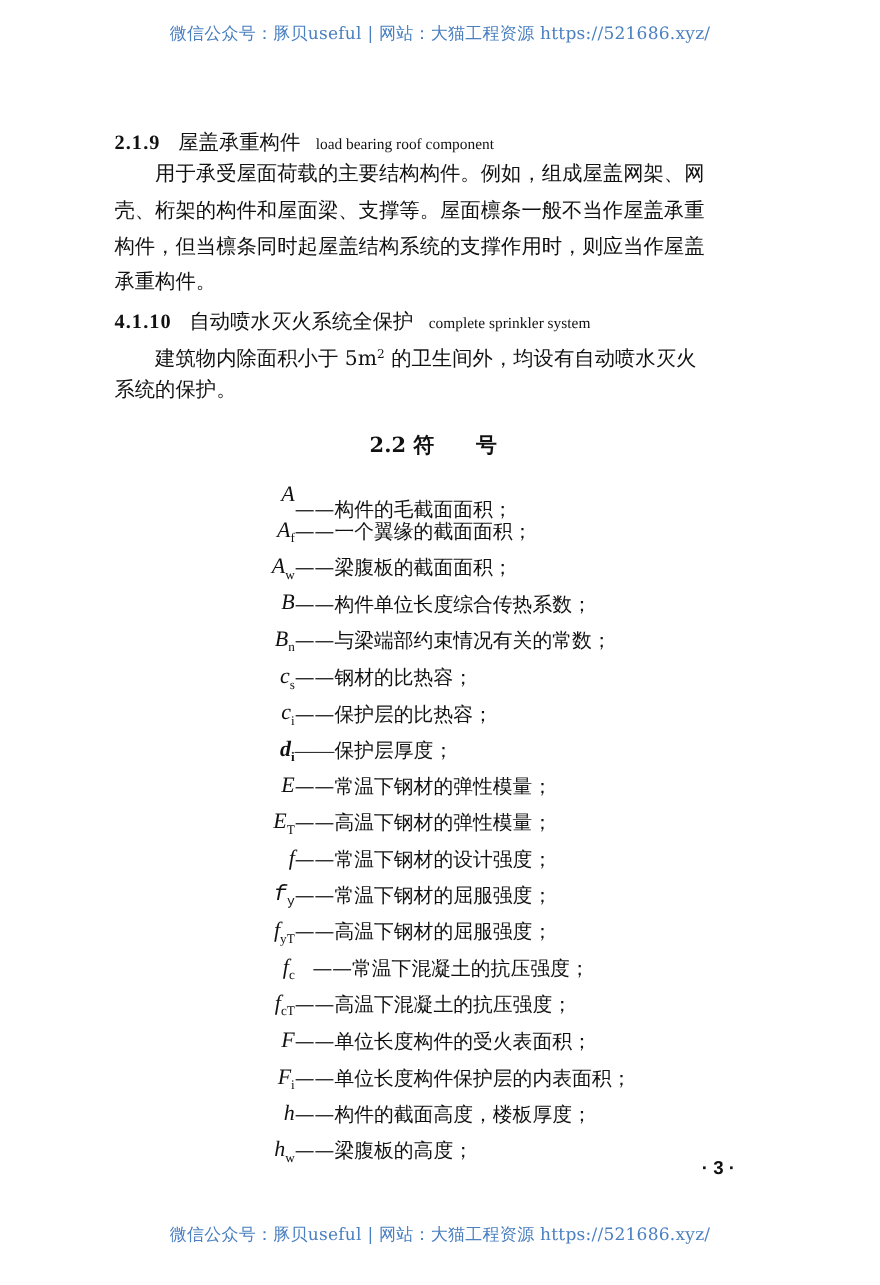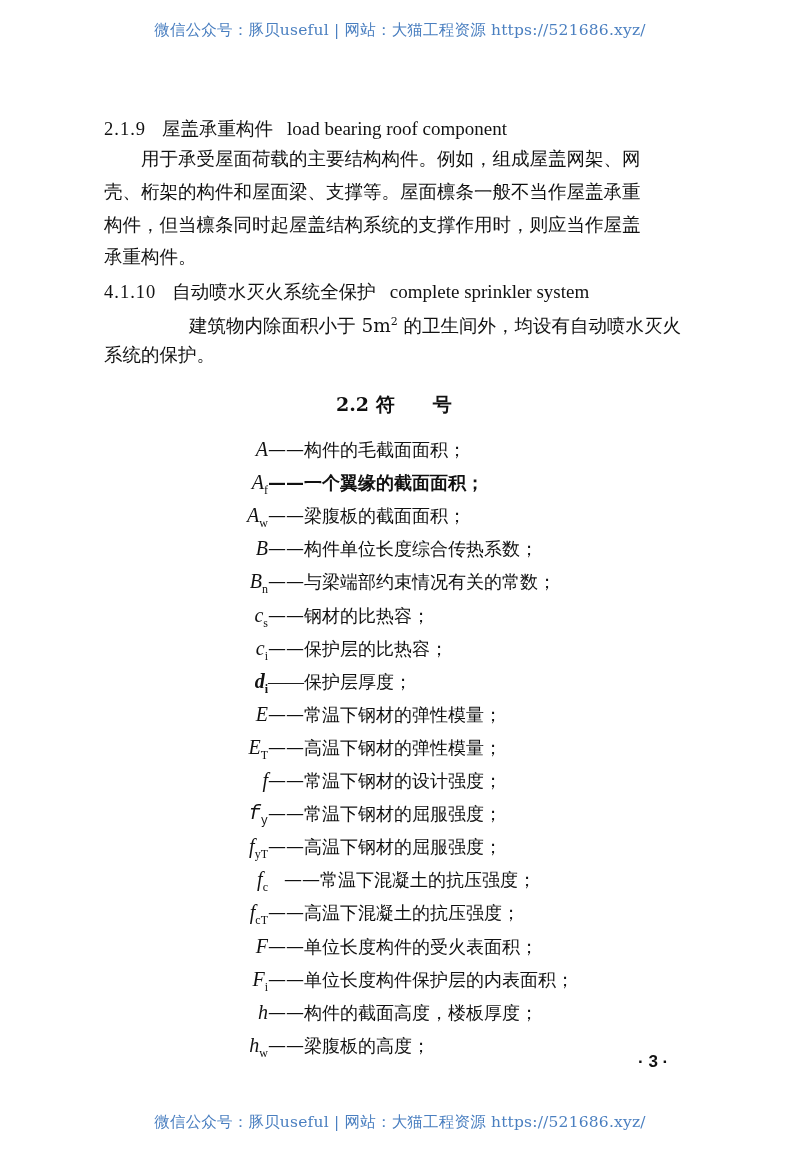--- a/index.html
+++ b/index.html
@@ -4,23 +4,23 @@
 <style>
   html, body { margin:0; padding:0; background:#ffffff; }
   body { width:800px; height:1168px; position:relative; overflow:hidden;
          font-family:"DejaVu Serif", "Liberation Serif", serif; color:#111; }
   .watermark { position:absolute; left:0; width:800px; text-align:center;
                font-family:"DejaVu Serif", serif; font-size:15.5px; color:#4a7fc0; letter-spacing:0.2px; }
   .wm-top { top:20px; }
   .wm-bottom { top:1112px; }
   .abs { position:absolute; white-space:nowrap; }
   .heading { font-size:18.5px; }
-  .num { font-family:"Liberation Serif", serif; font-weight:normal; letter-spacing:1px;text-align:center; }
+  .num { font-family:"Liberation Serif", serif; font-weight:bold; letter-spacing:1px;text-align:center; }
   .zh-h { font-weight:normal; margin-left:16px; }
-  .en { font-family:"Liberation Serif", serif; font-size:19px; margin-left:14px; }
+  .en { font-family:"Liberation Serif", serif; font-size:14px; margin-left:14px; }
   .para { font-size:18.5px; line-height:33px; }
   .sec-title { font-size:19px; font-weight:bold; }
   .sym { font-size:18px; }
   .sym .var { font-family:"Liberation Serif", serif; font-style:italic; font-size:20px; }
   .sym sub { font-size:12px; font-style:normal; }
   .pageno { font-family:"Liberation Sans", sans-serif; font-weight:bold; font-size:17px; }
 </style>
 </head>
 <body>
 
@@ -30,35 +30,35 @@
   <span class="num">2.1.9</span><span class="zh-h">屋盖承重构件</span><span class="en">load bearing roof component</span>
 </div>
 <div class="abs para" style="left:141px; top:142px;text-align:right;">用于承受屋面荷载的主要结构构件。例如，组成屋盖网架、网</div>
 <div class="abs para" style="left:104px; top:175px;">壳、桁架的构件和屋面梁、支撑等。屋面檩条一般不当作屋盖承重</div>
 <div class="abs para" style="left:104px; top:208px;">构件，但当檩条同时起屋盖结构系统的支撑作用时，则应当作屋盖</div>
 <div class="abs para" style="left:104px; top:240px;">承重构件。</div>
 
 <div class="abs heading" style="left:104px; top:279px;">
   <span class="num">4.1.10</span><span class="zh-h">自动喷水灭火系统全保护</span><span class="en">complete sprinkler system</span>
 </div>
-<div class="abs para" style="left:141px; top:305px;margin-left:48px;">
+<div class="abs para" style="left:141px; top:305px;">
   <span>建筑物内除面积小于 5m</span><sup style="font-size:11px;">2</sup><span> 的卫生间外，均设有自动喷水灭火</span>
 </div>
 <div class="abs para" style="left:104px; top:338px;">系统的保护。</div>
 
 <div class="abs sec-title" style="left:336px; top:392px;">2.2  符　　号</div>
 
 <div id="symbols">
     <div class="abs sym" style="top: 438px; left: 0px; width: 800px;">
       <span class="var" style="position: absolute; right: 532px;">A</span>
-      <span style="position: absolute; left: 268px;">——构件的毛截面面积；</span>
+      <span style="position: absolute; left: 268px; margin-top: 13px;">——构件的毛截面面积；</span>
     </div>
     <div class="abs sym" style="top: 471.1px; left: 0px; width: 800px;">
       <span class="var" style="position: absolute; right: 532px;">A<sub>f</sub></span>
-      <span style="position: absolute; left: 268px; font-weight: bold;">——一个翼缘的截面面积；</span>
+      <span style="position: absolute; left: 268px;">——一个翼缘的截面面积；</span>
     </div>
     <div class="abs sym" style="top: 504.2px; left: 0px; width: 800px;">
       <span class="var" style="position: absolute; right: 532px;">A<sub>w</sub></span>
       <span style="position: absolute; left: 268px;">——梁腹板的截面面积；</span>
     </div>
     <div class="abs sym" style="top: 537.3px; left: 0px; width: 800px;">
       <span class="var" style="position: absolute; right: 532px;">B</span>
       <span style="position: absolute; left: 268px;">——构件单位长度综合传热系数；</span>
     </div>
     <div class="abs sym" style="top: 570.4px; left: 0px; width: 800px;">

